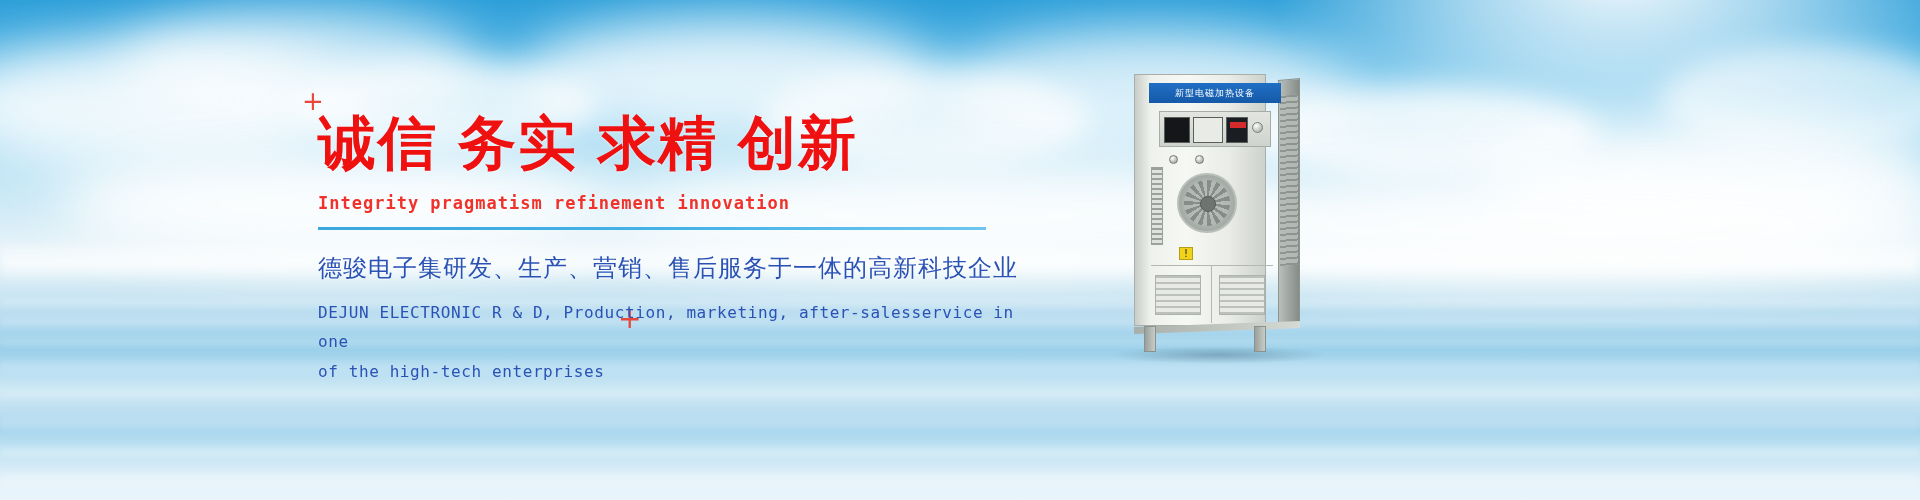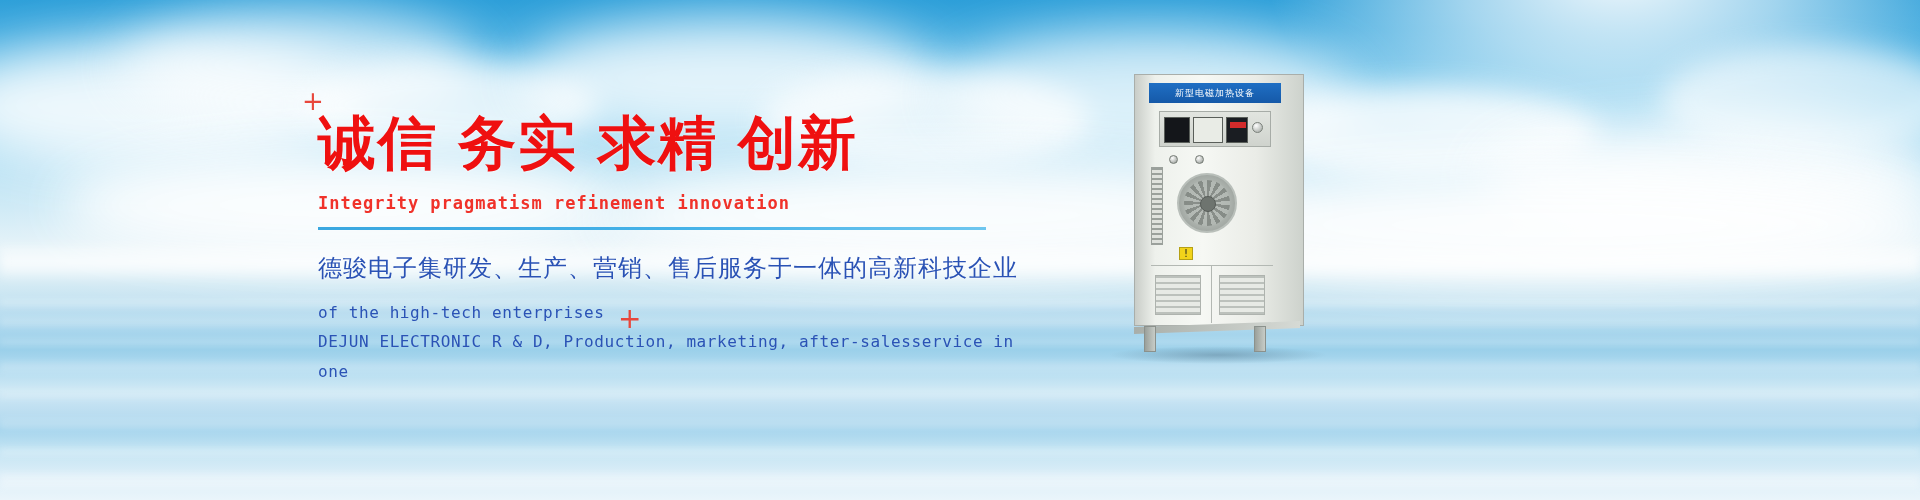--- a/index.html
+++ b/index.html
@@ -85,21 +85,21 @@
   
   .plus{ position:absolute; color:#e8473c; font-size:26px; line-height:1;
          font-family:"DejaVu Sans", sans-serif; font-weight:400; }
   .plus-1{ left:302px; top:88px; }
   .plus-2{ left:618px; top:305px; font-size:28px; }
 
   
   .machine{ position:absolute; left:1126px; top:74px; width:176px; height:280px; }
 
   .mach-body{
-    position:absolute; left:8px; top:0; width:170px; height:252px;
+    position:absolute; left:8px; top:0; width:132px; height:252px;
     background:linear-gradient(to right,#c9cdc8 0%, #eef1ec 12%, #f6f8f4 40%, #eaece7 72%, #cdd2cc 100%);
     border:1px solid #a9aeaa;
   }
   .mach-side{
     position:absolute; left:152px; top:6px; width:22px; height:248px;
     background:linear-gradient(to right,#b9bfba 0%, #9aa19c 60%, #868d89 100%);
     transform:skewY(-5deg); transform-origin:left top; border:1px solid #8d948f;
   }
   
   .louvers{ position:absolute; left:154px; top:22px; width:18px; height:170px;
@@ -229,22 +229,22 @@
       <span>诚信</span><span class="gap"></span><span>务实</span><span class="gap"></span><span>求精</span><span class="gap"></span><span>创新</span>
     </div>
 
     <div class="tagline-en">Integrity  pragmatism  refinement  innovation</div>
 
     <div class="divider"></div>
 
     <div class="desc-cn">德骏电子集研发、生产、营销、售后服务于一体的高新科技企业</div>
 
     <div class="desc-en">
+      <div>DEJUN ELECTRONIC R &amp; D, Production, marketing, after-salesservice in one</div>
       <div>of the high-tech enterprises</div>
-      <div>DEJUN ELECTRONIC R &amp; D, Production, marketing, after-salesservice in one</div>
     </div>
 
   </div>
 
   <div class="shadow"></div>
   <div class="machine">
     <div class="mach-side"></div>
     <div class="louvers"></div>
 
     <div class="mach-body">

